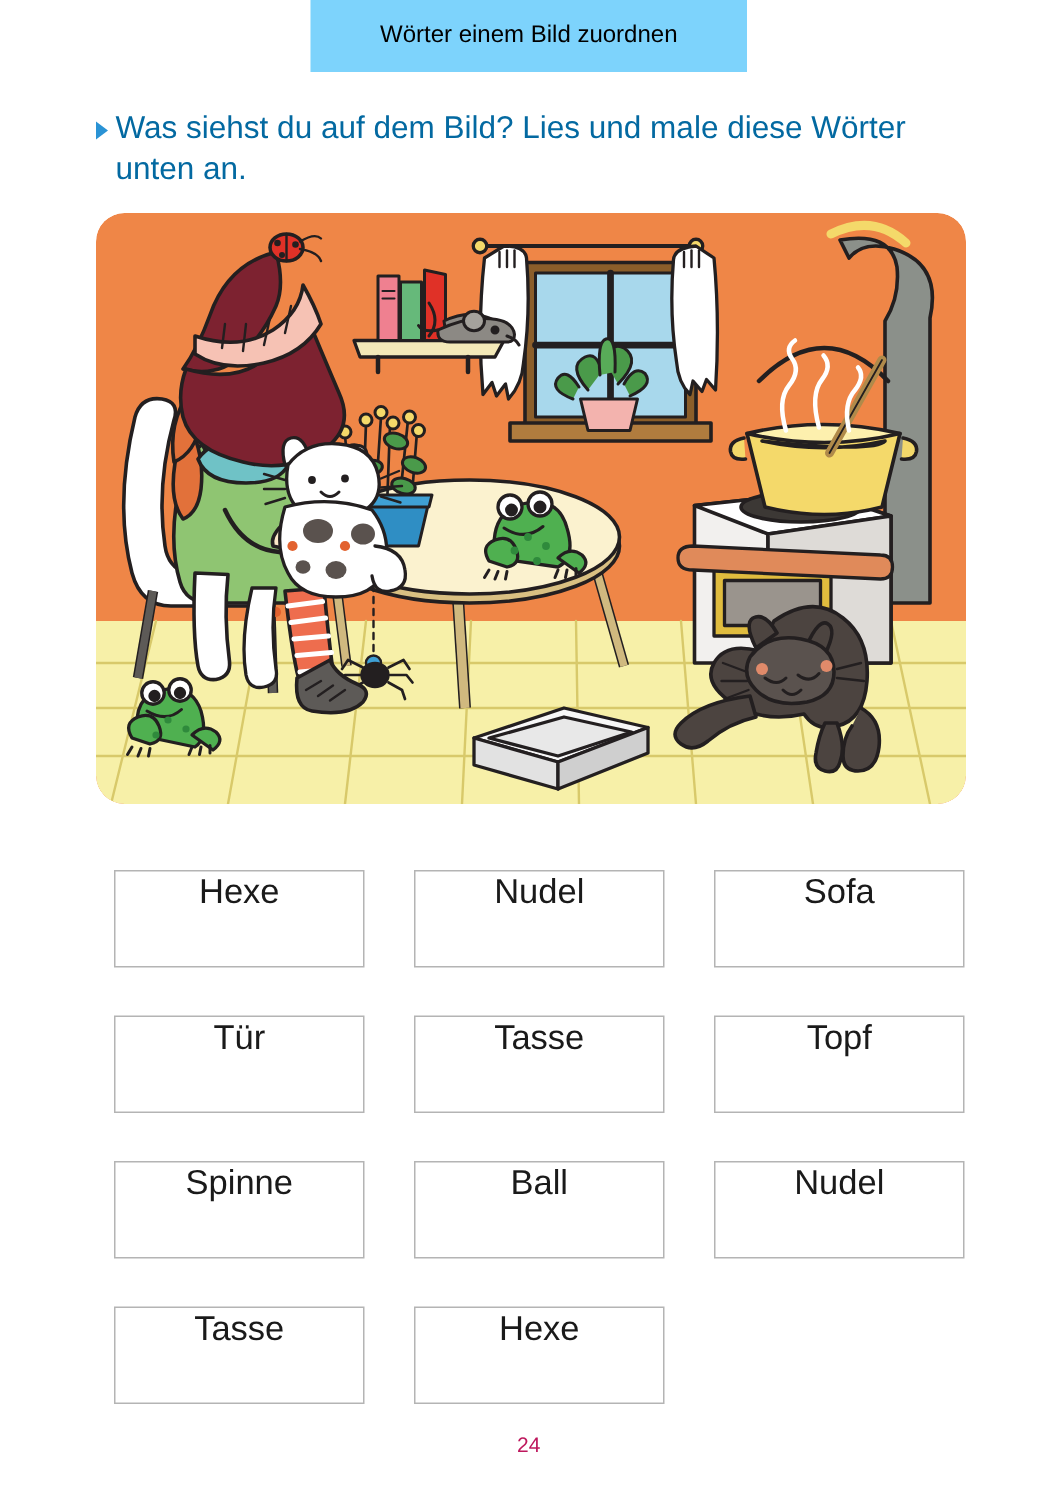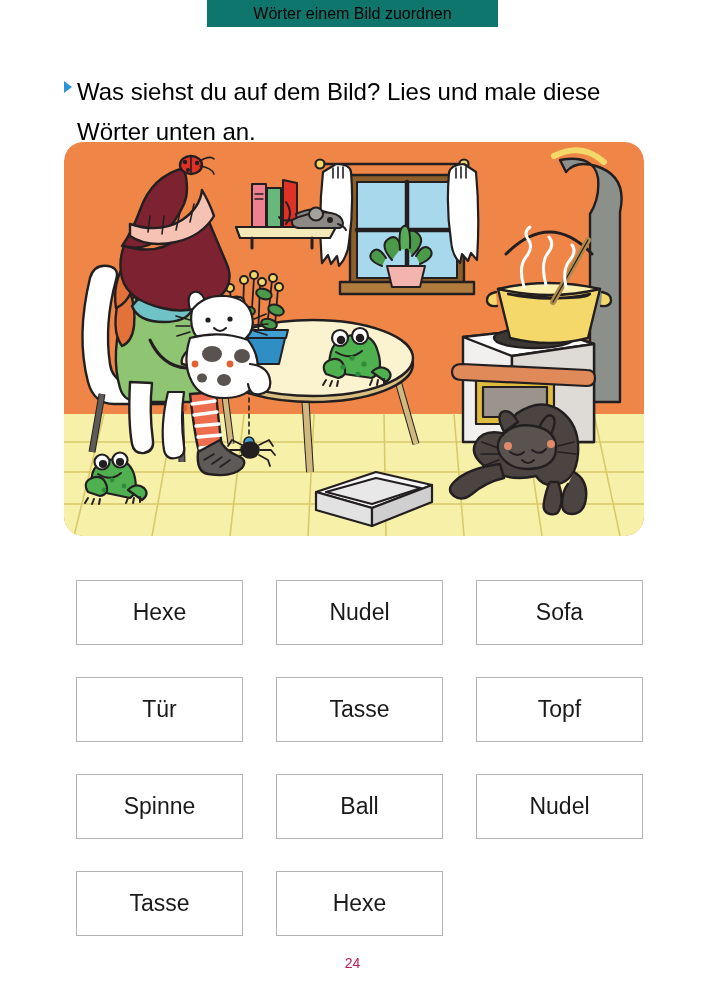--- a/index.html
+++ b/index.html
@@ -14,22 +14,22 @@
     font-family: "Liberation Sans", sans-serif;
     overflow: hidden;
   }
 
   
   #header-banner {
     position: absolute;
     left: 207px;
     top: 0;
     width: 291px;
-    height: 27px;
-    background: #0f766e;
+    height: 48px;
+    background: #7dd3fc;
     display: flex;
     align-items: center;
     justify-content: center;
   }
 
   
   #instruction {
     position: absolute;
     left: 64px;
     top: 72px;
@@ -41,23 +41,23 @@
     width: 0;
     height: 0;
     border-top: 6px solid transparent;
     border-bottom: 6px solid transparent;
     border-left: 8px solid #2a93d5;
     margin-top: 9px;
     margin-right: 5px;
     flex: none;
   }
   #instruction-text {
-    font-size: 24px;
-    line-height: 40px;
-    color: #000000;
+    font-size: 21px;
+    line-height: 27px;
+    color: #0369a1;
     max-width: 545px;
   }
 
   
   #illustration {
     position: absolute;
     left: 64px;
     top: 142px;
     width: 580px;
     height: 394px;
@@ -75,21 +75,21 @@
     display: grid;
     grid-template-columns: repeat(3, 180px);
     grid-auto-rows: 65px;
     column-gap: 20px;
     row-gap: 32px;
   }
   .word-box {
     border: 1.4px solid #b4b4b4;
     background: #ffffff;
     display: flex;
-    align-items: center;
+    align-items: flex-start;
     justify-content: center;
     margin-left: 13px;
   }
   .word-box-label {
     font-size: 23px;
     color: #1a1a1a;
   }
 
   
   #page-number {

